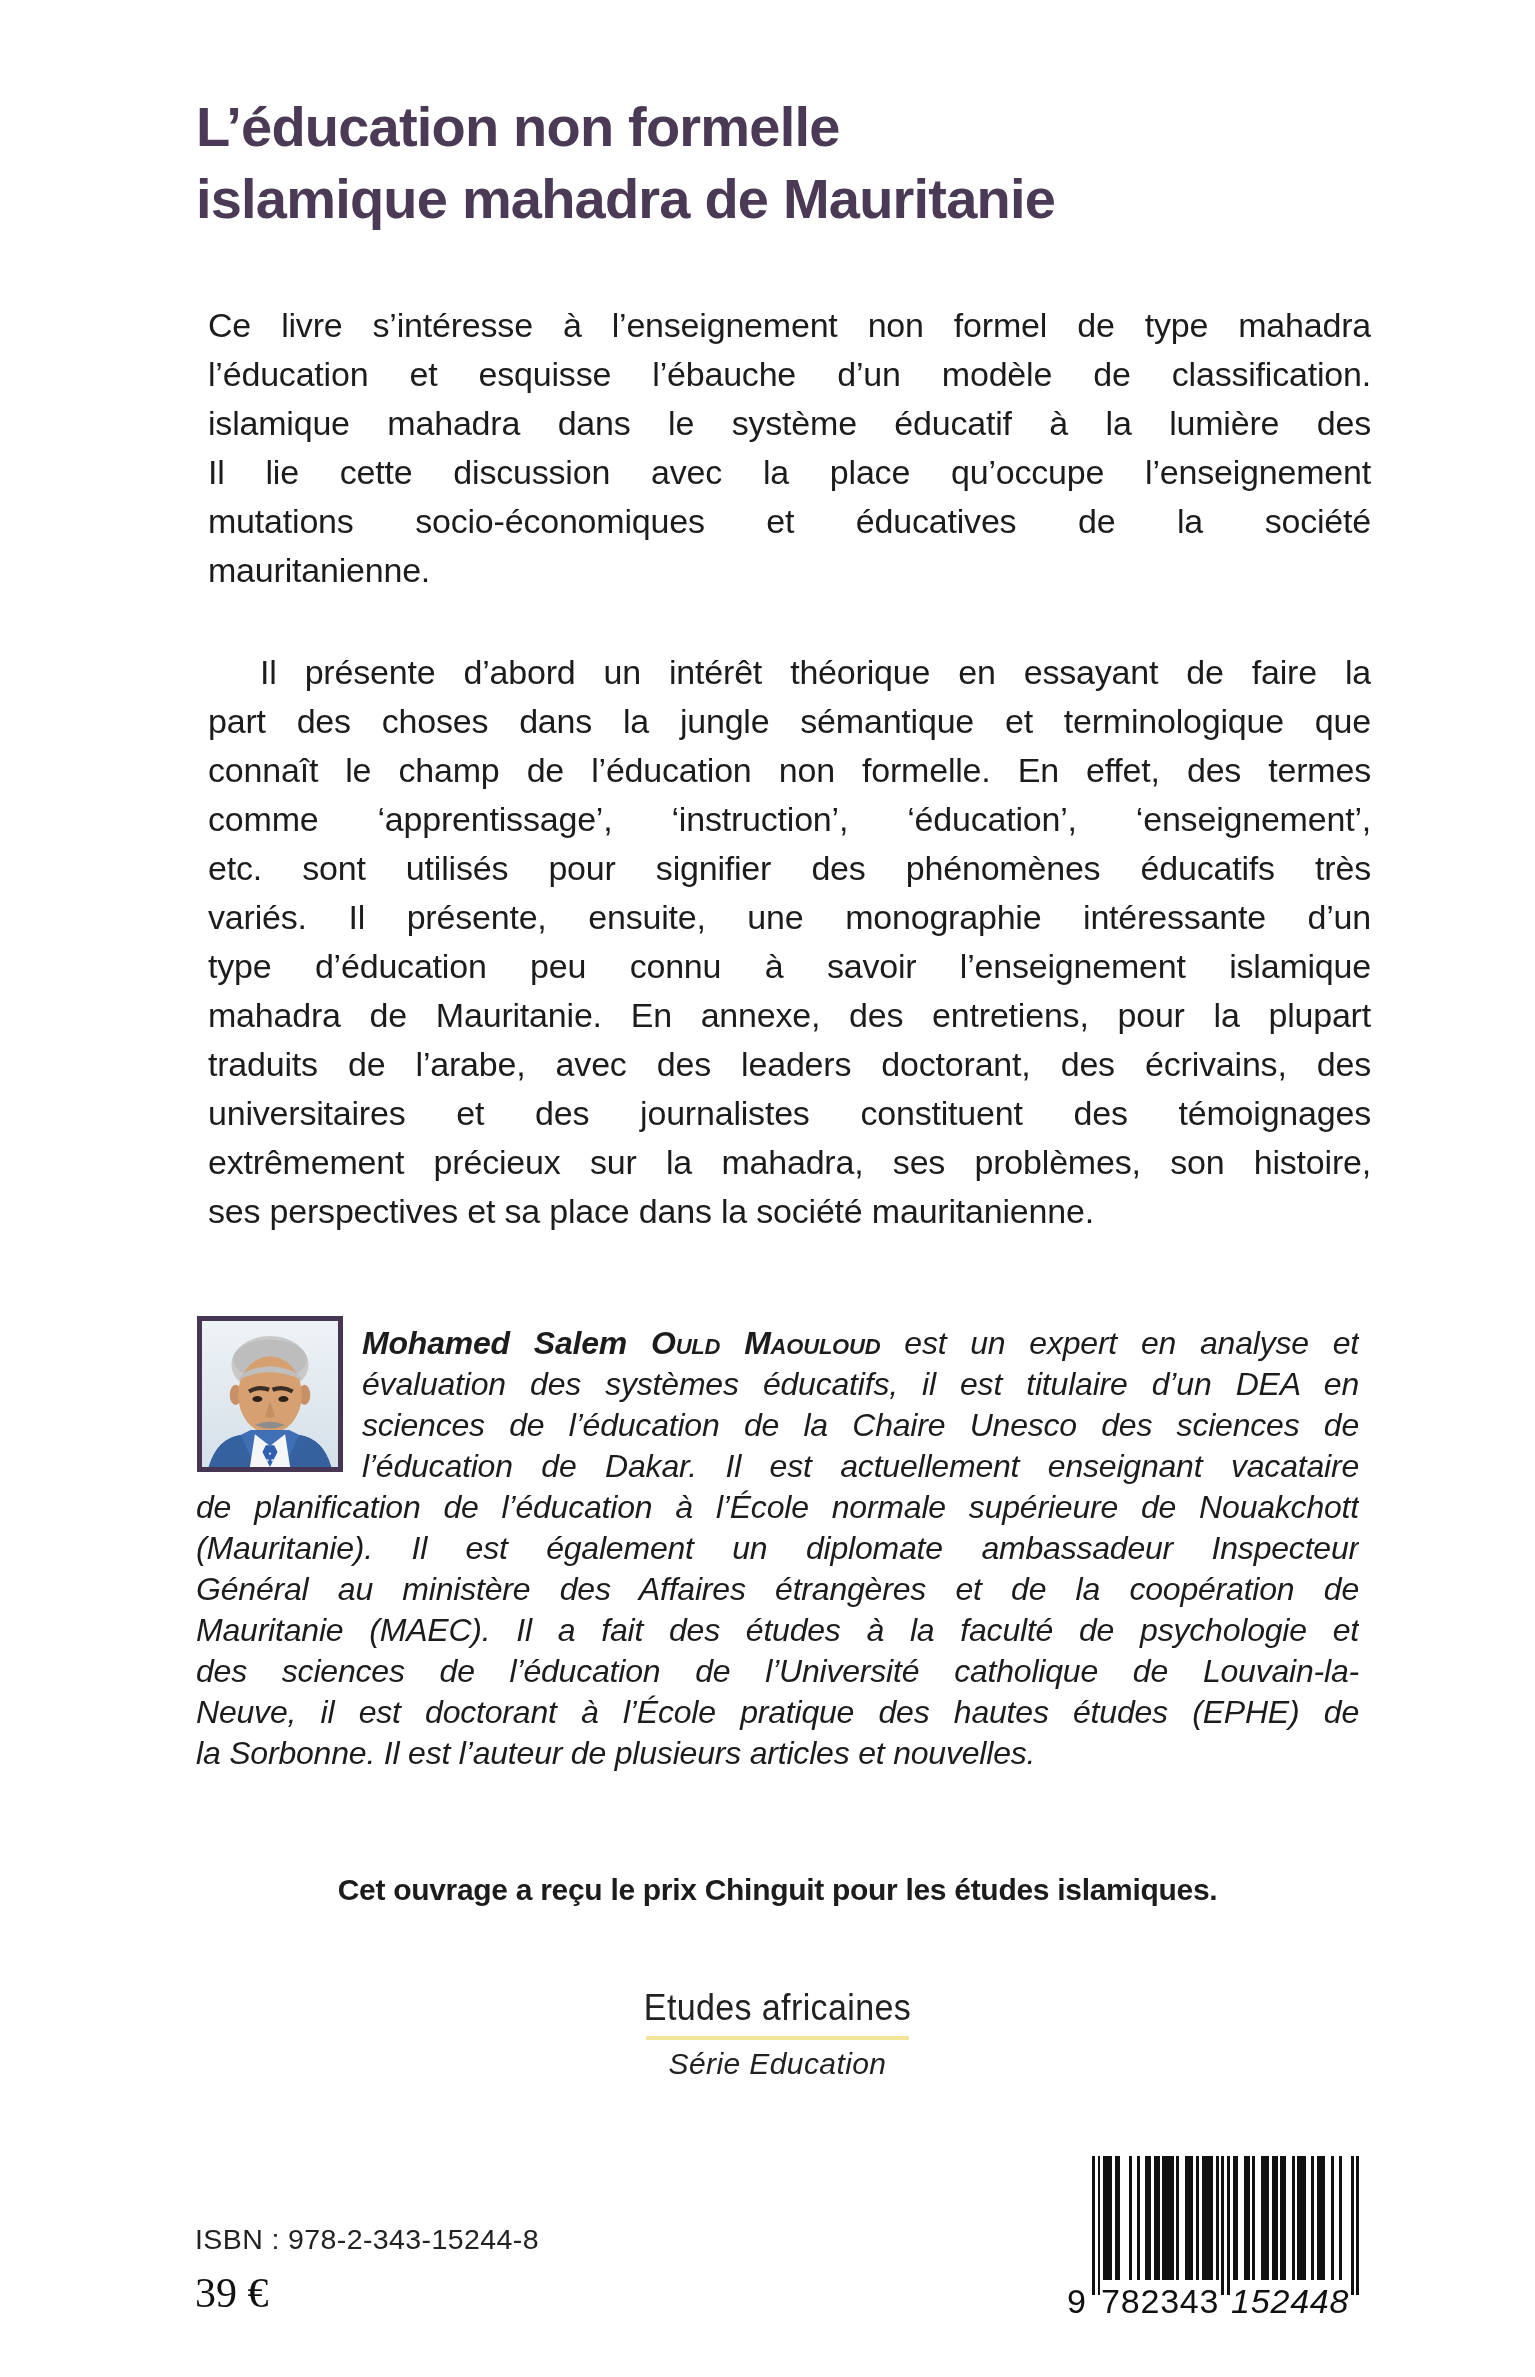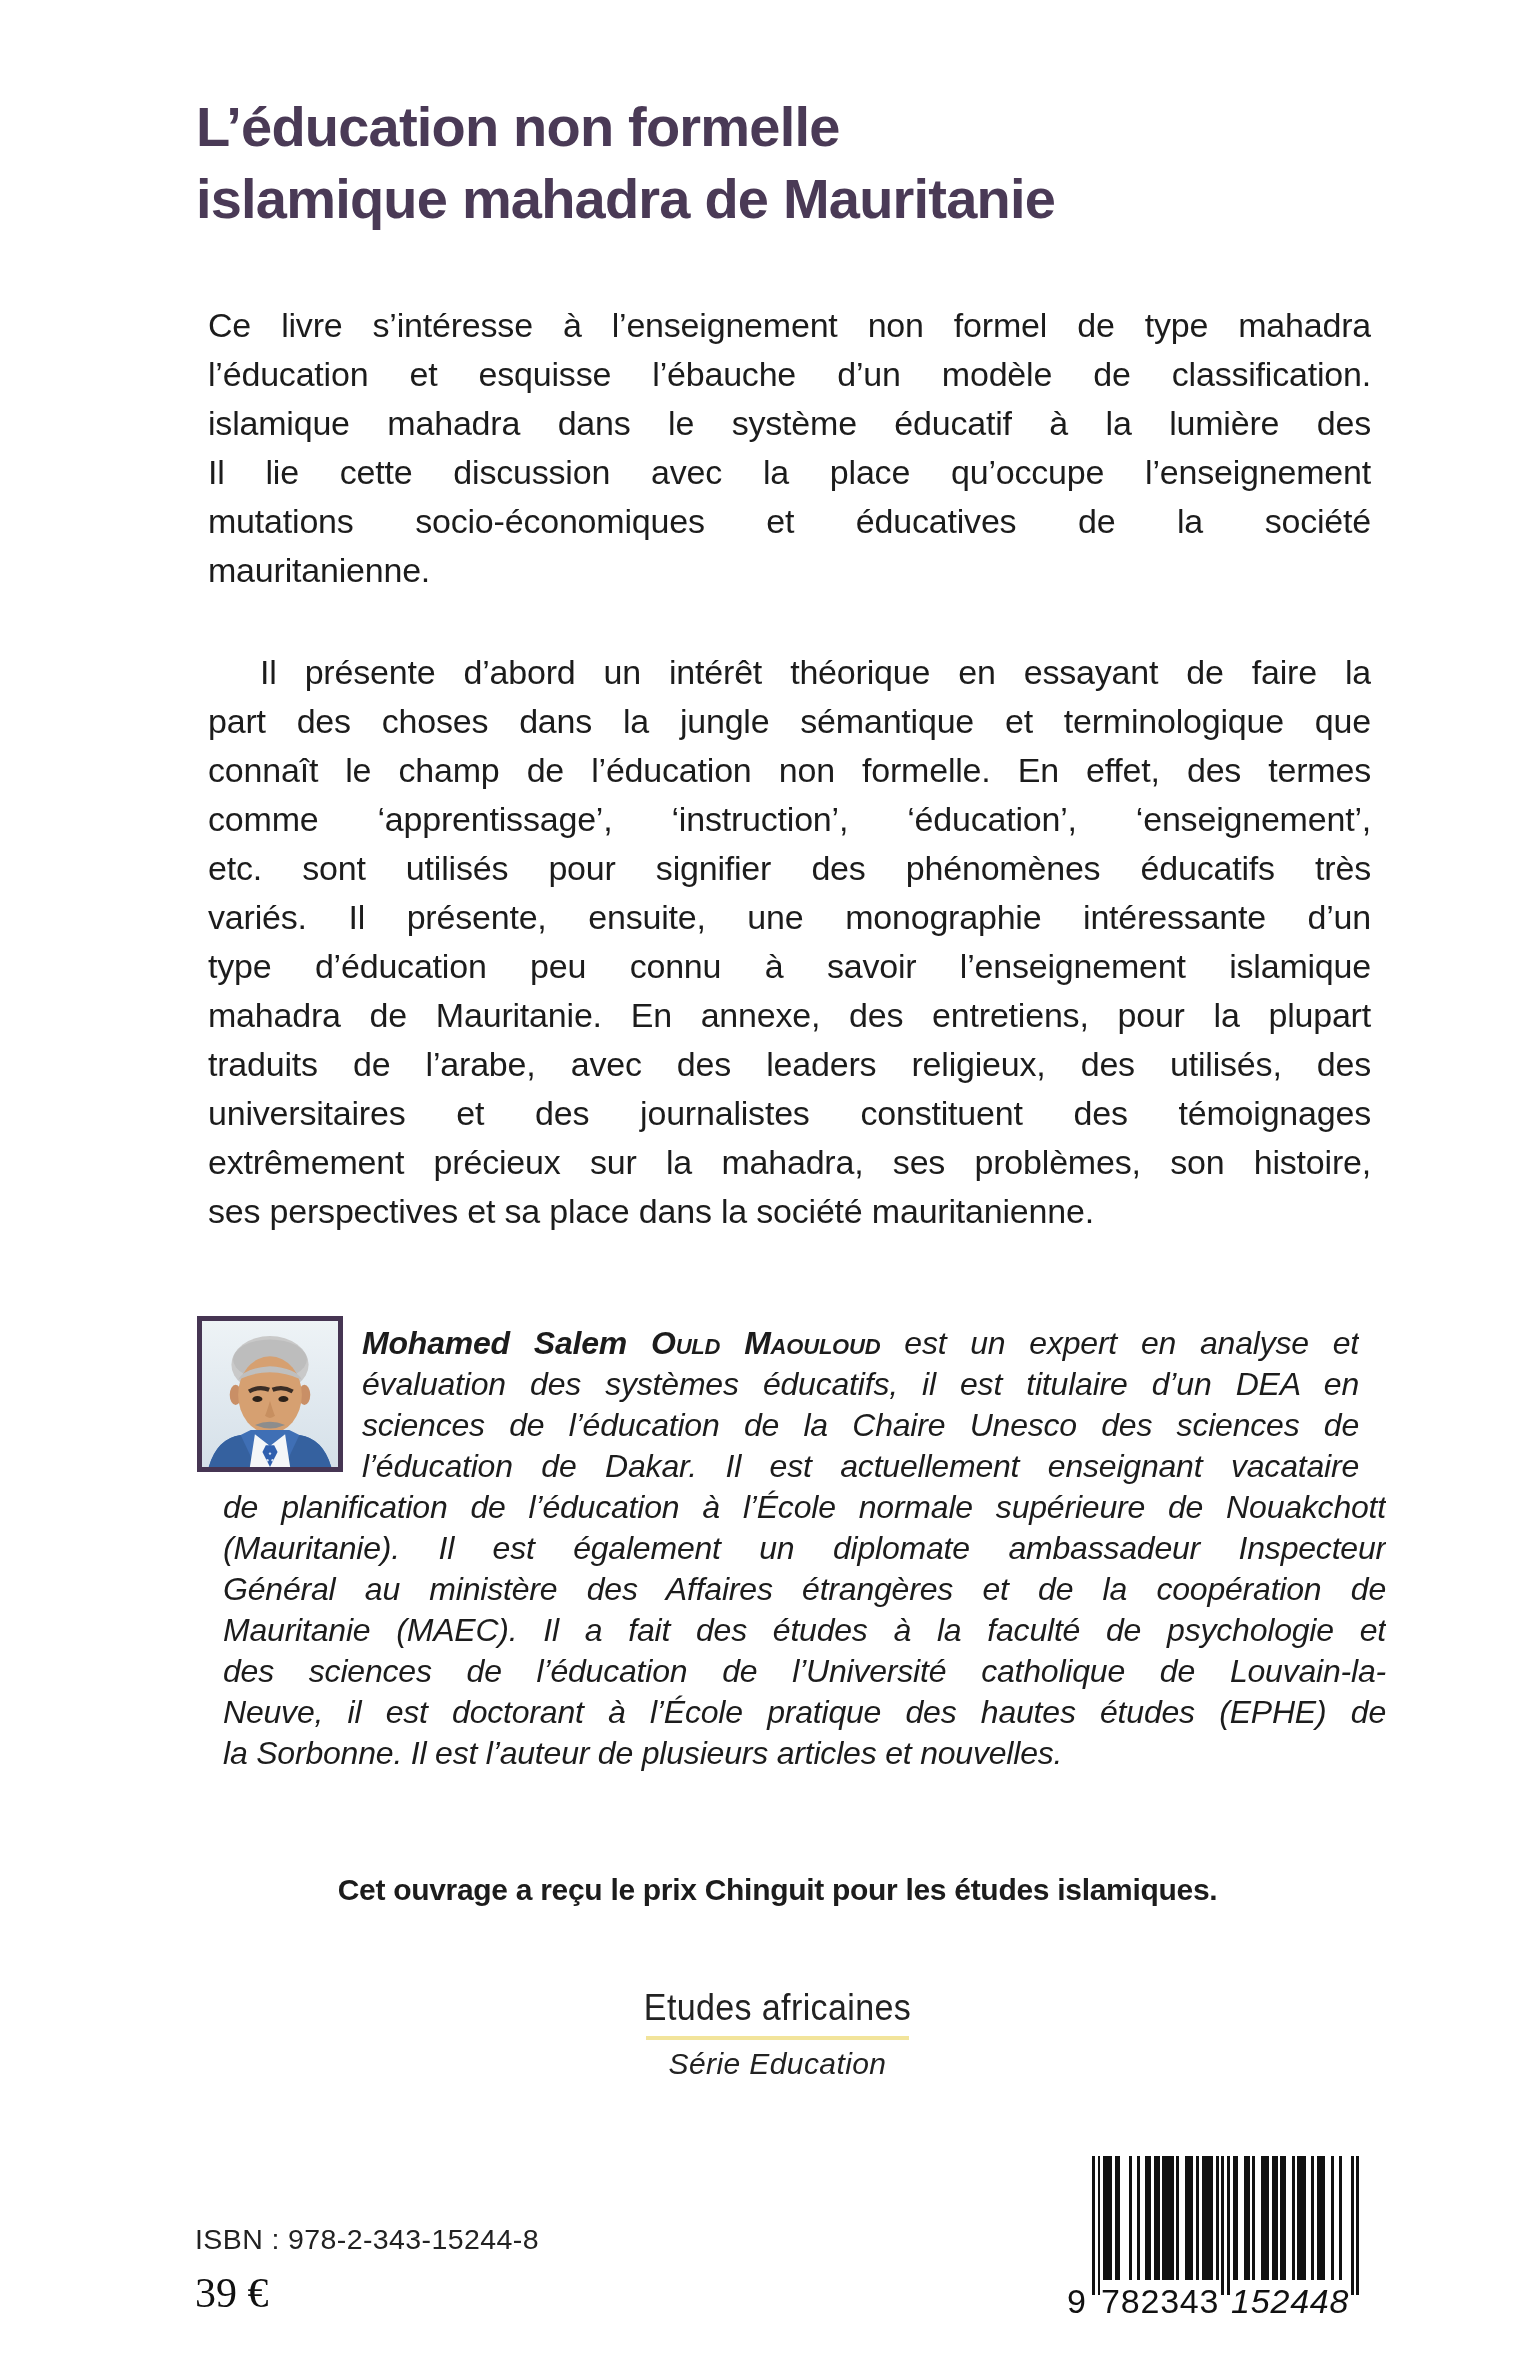--- a/index.html
+++ b/index.html
@@ -27,21 +27,21 @@
   .tline.last{text-align-last:left;}
   .tline.indent{text-indent:52px;}
   
   .author-photo{
     position:absolute;left:197px;top:1316px;
     width:136px;height:146px;
     border:5.9px solid #463553;background:#e3ebf0;
   }
   .bio{font-style:italic;font-size:32px;line-height:41px;letter-spacing:-0.2px;}
   .bio-side{position:absolute;left:362px;top:1323px;width:997px;}
-  .bio-full{position:absolute;left:196px;top:1487px;width:1163px;margin-left:27px;}
+  .bio-full{position:absolute;left:196px;top:1487px;width:1163px;}
   .bio b{font-weight:bold;}
   .bio .caps{font-variant:small-caps;font-weight:bold;}
   
   .award{
     position:absolute;left:196px;top:1871px;width:1163px;
     text-align:center;font-weight:bold;font-size:30px;line-height:37px;
     letter-spacing:-0.3px;
   }
   
   .collection{position:absolute;left:196px;top:1987px;width:1163px;text-align:center;}
@@ -103,21 +103,21 @@
 
   <div class="textcol para" style="top:648px;">
       <div class="tline indent">Il présente d’abord un intérêt théorique en essayant de faire la</div>
       <div class="tline">part des choses dans la jungle sémantique et terminologique que</div>
       <div class="tline">connaît le champ de l’éducation non formelle. En effet, des termes</div>
       <div class="tline">comme ‘apprentissage’, ‘instruction’, ‘éducation’, ‘enseignement’,</div>
       <div class="tline">etc. sont utilisés pour signifier des phénomènes éducatifs très</div>
       <div class="tline">variés. Il présente, ensuite, une monographie intéressante d’un</div>
       <div class="tline">type d’éducation peu connu à savoir l’enseignement islamique</div>
       <div class="tline">mahadra de Mauritanie. En annexe, des entretiens, pour la plupart</div>
-      <div class="tline">traduits de l’arabe, avec des leaders religieux, des utilisés, des</div>
+      <div class="tline">traduits de l’arabe, avec des leaders doctorant, des écrivains, des</div>
       <div class="tline">universitaires et des journalistes constituent des témoignages</div>
       <div class="tline">extrêmement précieux sur la mahadra, ses problèmes, son histoire,</div>
       <div class="tline last">ses perspectives et sa place dans la société mauritanienne.</div>
     </div>
 
   <div class="author-photo">
     <svg viewBox="0 0 162 174">
       <defs>
         <linearGradient id="bgGrad" x1="0" y1="0" x2="0" y2="1">
           <stop offset="0" stop-color="#eef3f6"></stop>

